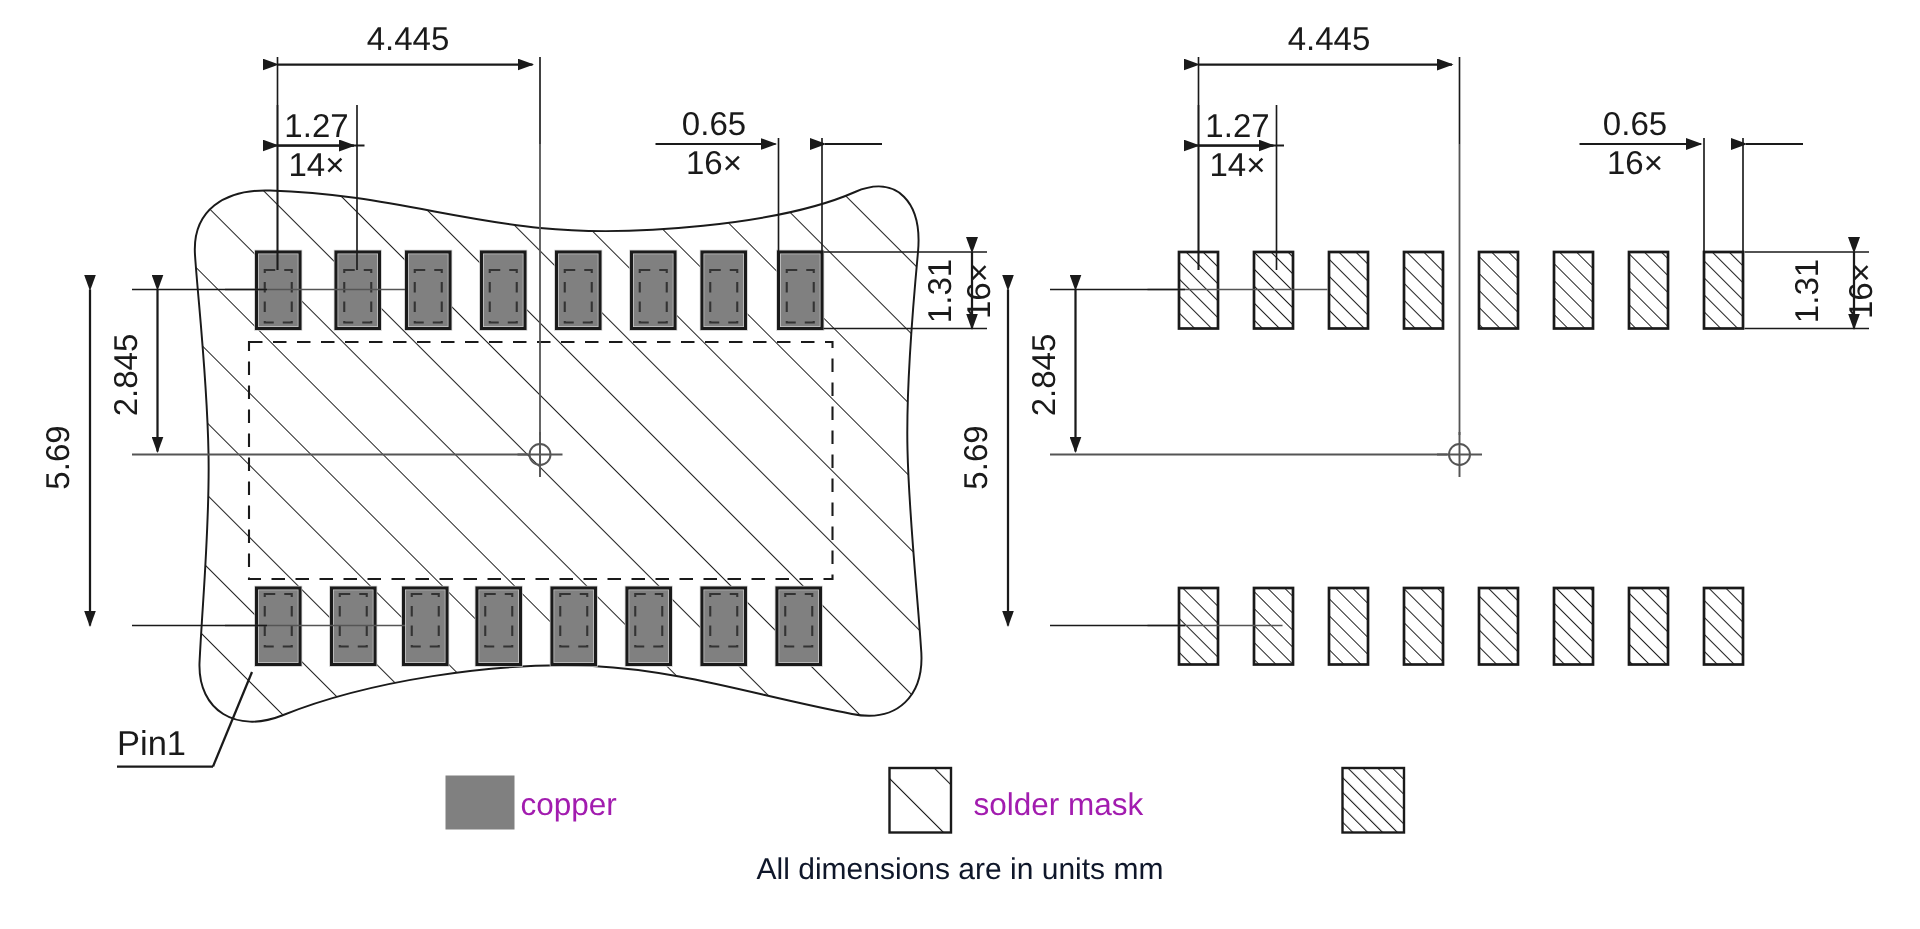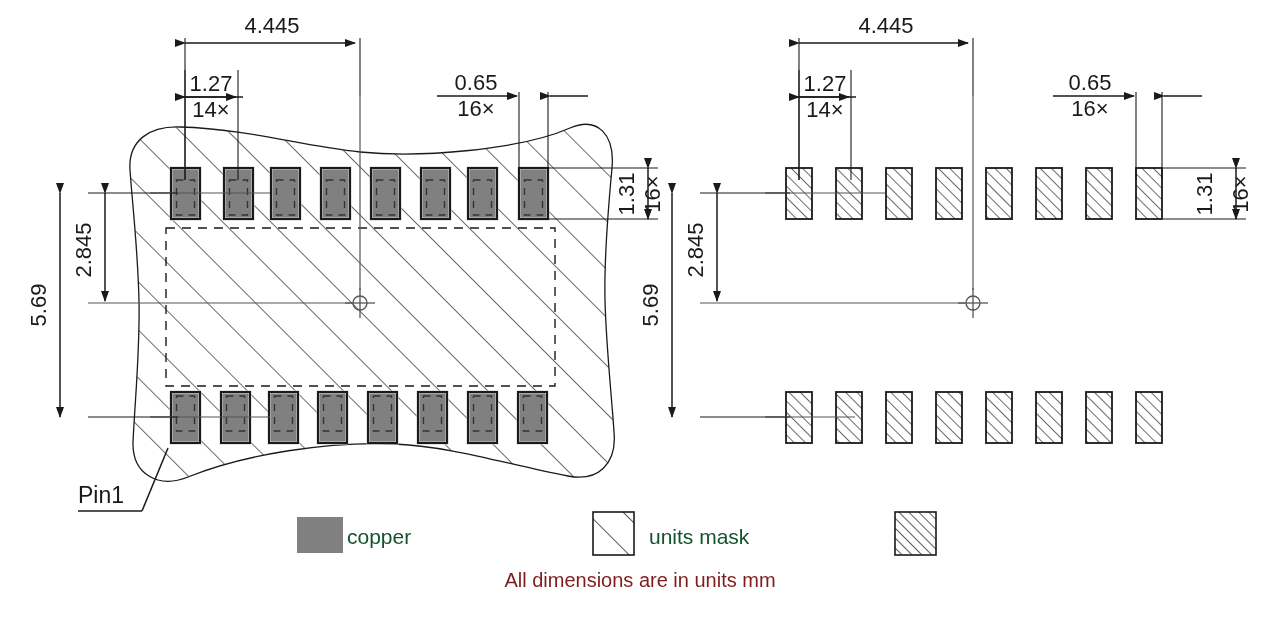--- a/index.html
+++ b/index.html
@@ -6,25 +6,25 @@
   body{
     width:1280px;height:619px;background:#ffffff;
     font-family:"Liberation Sans", sans-serif;
     overflow:hidden;position:relative;
   }
   #stage{position:absolute;left:0;top:0;width:1183px;height:619px;}
   svg{display:block;}
   .lbl{font-family:"Liberation Sans", sans-serif;fill:#1a1a1a;}
   .legend-text{
     position:absolute;font-family:"Liberation Sans", sans-serif;
-    font-size:21px;color:#14532d;white-space:nowrap;
+    font-size:21px;color:#a21caf;white-space:nowrap;
   }
   .footer-text{
     position:absolute;font-family:"Liberation Sans", sans-serif;
-    font-size:20px;color:#7f1d1d;white-space:nowrap;
+    font-size:20px;color:#0f172a;white-space:nowrap;
   }
 </style>
 </head>
 <body>
 
 <div id="stage">
 
 <svg width="1280" height="619" viewBox="0 0 1280 619">
   <defs>
 
@@ -320,17 +320,17 @@
   </g>
 
   <g>
     <rect x="297" y="517" width="46" height="36" fill="#808080"></rect>
     <rect x="593" y="512" width="41" height="43" fill="url(#maskHatchSm)" stroke="#1a1a1a" stroke-width="1.6"></rect>
     <rect x="895" y="512" width="41" height="43" fill="url(#stencilHatchSm)" stroke="#1a1a1a" stroke-width="1.6"></rect>
   </g>
 </svg>
 
 <div class="legend-text" style="left:347px;top:525px;">copper</div>
-<div class="legend-text" style="left:649px;top:525px;">units mask</div>
+<div class="legend-text" style="left:649px;top:525px;">solder mask</div>
 
 <div class="footer-text" style="left:0;top:569px;width:1280px;text-align:center;">All dimensions are in units mm</div>
 
 </div>
 
 </body></html>

